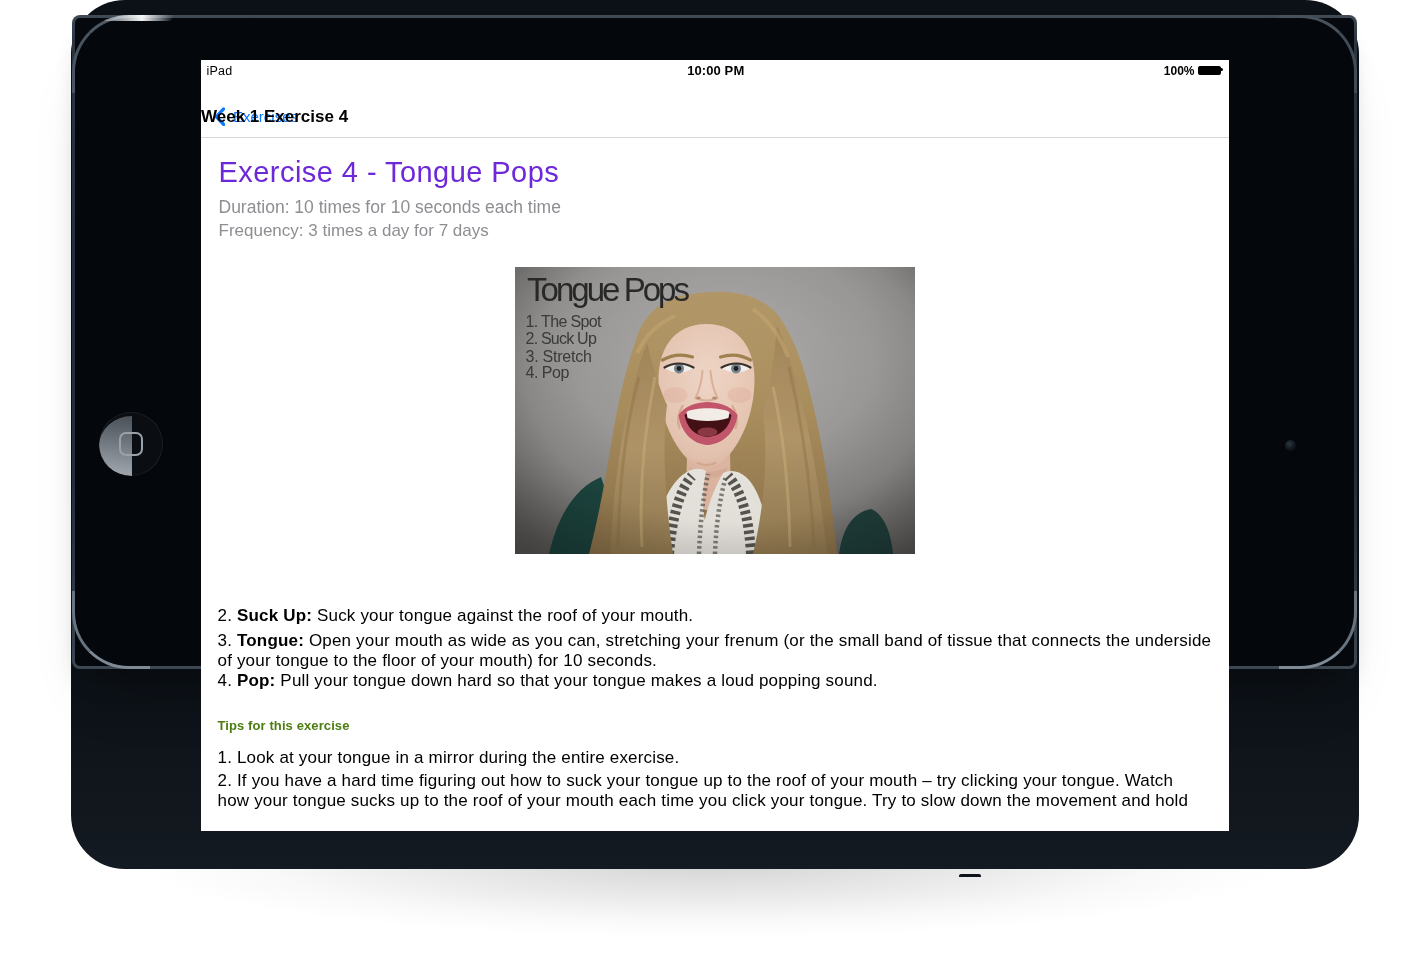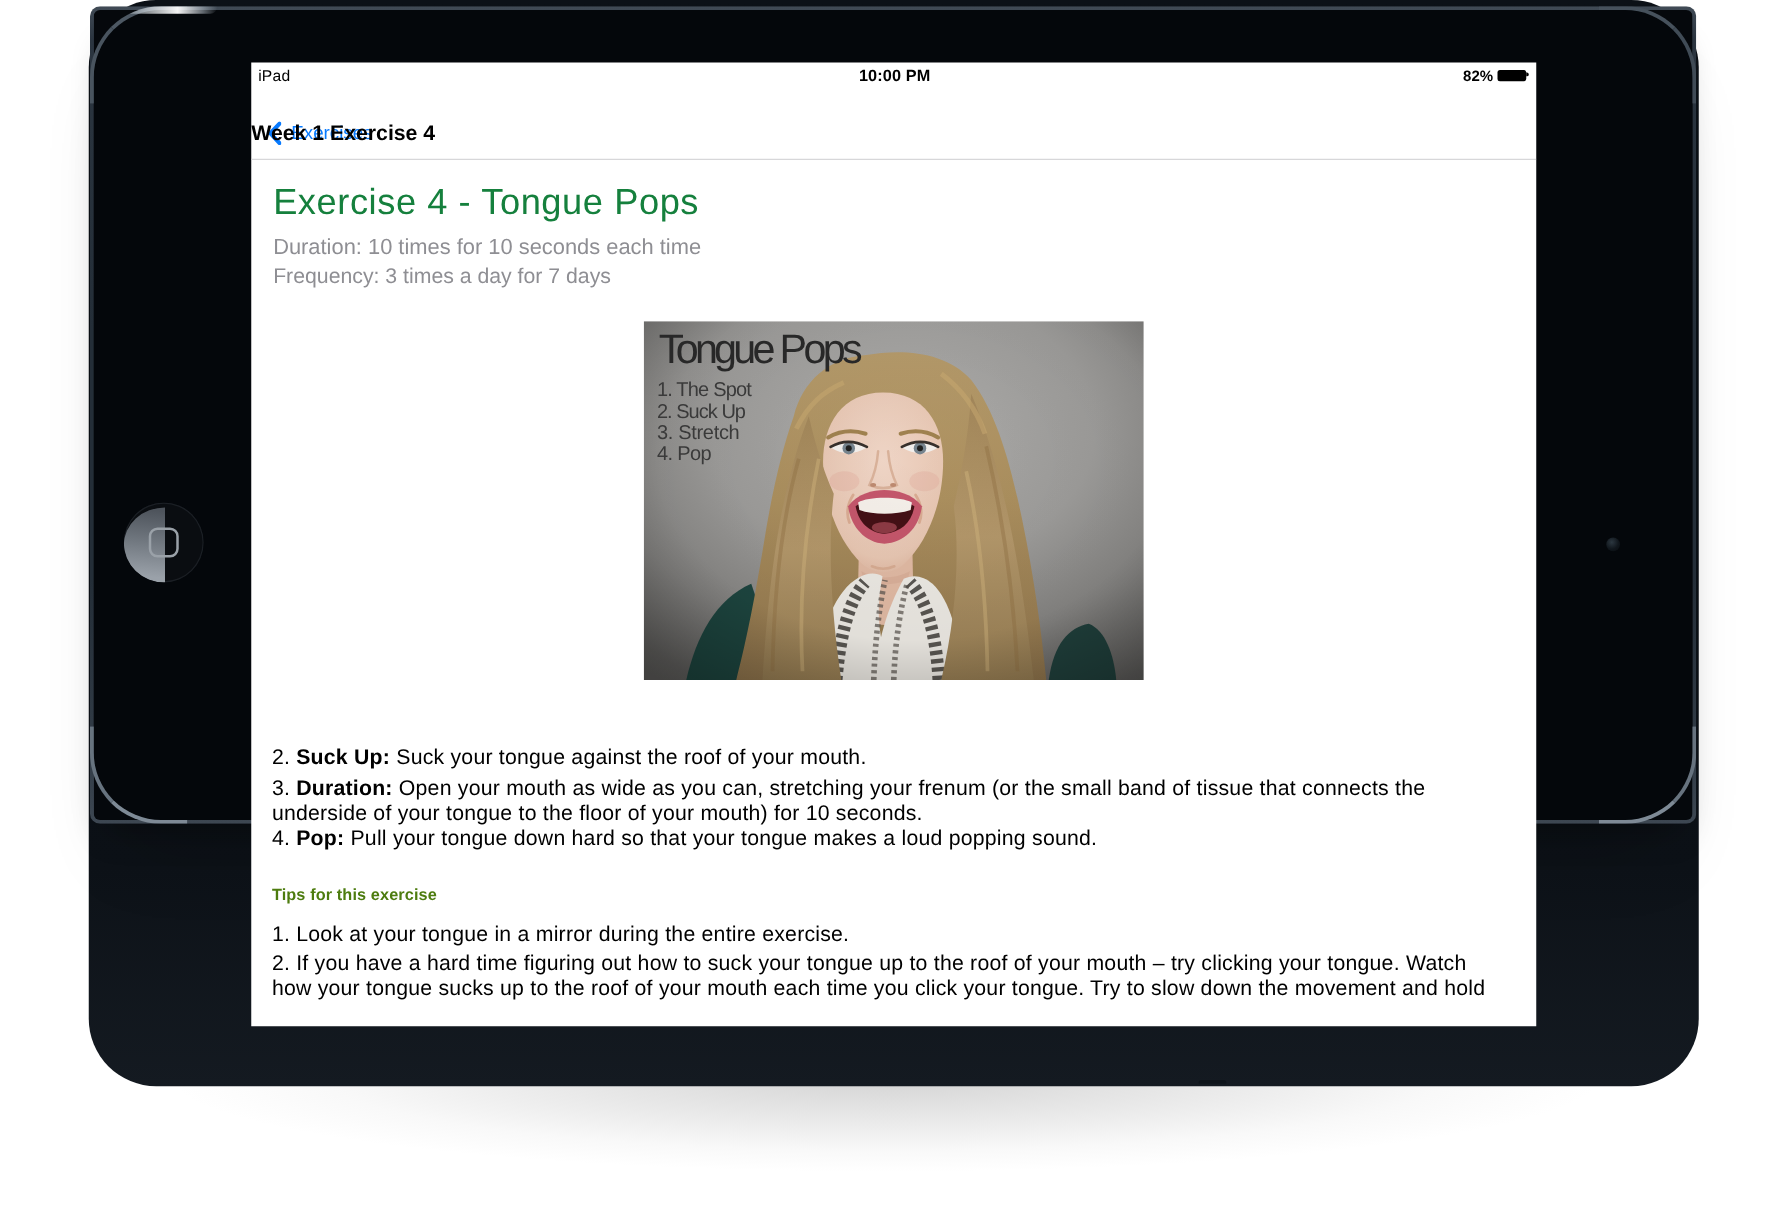--- a/index.html
+++ b/index.html
@@ -8,21 +8,21 @@
   .floor {
     position:absolute; left:30px; right:30px; top:848px; height:118px;
     background:radial-gradient(ellipse 47% 72% at 50% 11%, rgba(118,118,118,0.32), rgba(145,145,145,0.17) 48%, rgba(175,175,175,0.08) 70%, rgba(255,255,255,0) 90%);
   }
   .ipad-outer {
     position:absolute; left:70.5px; top:0; width:1288px; height:868.5px;
     border-radius:54px;
     background:linear-gradient(180deg, #0c1117 0%, #0a0f14 30%, #0d1218 80%, #141a21 100%);
   }
   .ipad {
-    position:absolute; left:72px; top:5px; width:1285px; height:654px;
+    position:absolute; left:72px; top:15px; width:1285px; height:654px;
     border-radius:8px; border:3px solid transparent;
     background:
       linear-gradient(#05080c,#05080c) padding-box,
       linear-gradient(180deg, #414b56 0%, #2b3540 4%, #242e38 40%, #242e38 70%, #323c47 92%, #3d4752 100%) border-box;
     box-shadow: 0 20px 26px -14px rgba(0,0,0,0.32), 0 45px 60px -28px rgba(0,0,0,0.17);
   }
   .glossclip { position:absolute; left:-3px; top:-3px; width:1285px; height:862px; border-radius:57px; overflow:hidden; z-index:3; pointer-events:none; }
   .notch { position:absolute; left:887px; bottom:0; width:22px; height:3.5px; background:#0e141a; border-radius:2px 2px 0 0; }
   .gloss {
     position:absolute; left:18px; top:0; width:84px; height:6px;
@@ -65,21 +65,21 @@
   .sb-time { position:absolute; left:2px; right:0; top:3.4px; text-align:center; font-size:13px; letter-spacing:0.1px; font-weight:bold; color:#000; }
   .sb-batt-txt { position:absolute; right:34px; top:3.6px; font-size:12px; font-weight:bold; color:#000; }
   .batt { position:absolute; right:8px; top:5.5px; width:23px; height:9px; background:#000; border-radius:2px; }
   .batt::after { content:""; position:absolute; right:-2.5px; top:2.4px; width:2px; height:3.6px; background:#000; border-radius:0 2px 2px 0; }
   
   .navline { position:absolute; left:0; top:77.3px; width:100%; height:1px; background:#d7d7d9; }
   .back { position:absolute; left:32px; top:48px; font-size:15px; color:#077aff; }
   .chev { position:absolute; left:13.3px; top:47.1px; width:11px; height:19.4px; }
   .nav-title { position:absolute; left:0; right:0; top:47px; font-size:17px; font-weight:bold; color:#000; }
   
-  .h1 { position:absolute; left:17.5px; top:95.5px; font-size:29px; color:#15803d; letter-spacing:0.45px; }
+  .h1 { position:absolute; left:17.5px; top:95.5px; font-size:29px; color:#6d28d9; letter-spacing:0.45px; }
   .sub1 { position:absolute; left:17.5px; top:136.8px; font-size:17.5px; color:#8e8e93; }
   .sub2 { position:absolute; left:17.5px; top:160.8px; font-size:17px; color:#8e8e93; }
   .photo { position:absolute; left:313.5px; top:206.5px; width:400px; height:287px; }
   .item { position:absolute; left:16.5px; width:990px; font-size:17px; letter-spacing:0.18px; color:#000; line-height:20.3px; }
   .item b { font-weight:bold; }
   .i1 { top:518.6px; }
   .i2 { top:546px; }
   .i3 { top:570.5px; width:1000px; }
   .i4 { top:611.2px; }
   .h2 { position:absolute; left:16.5px; top:657.6px; font-size:13px; letter-spacing:0.1px; font-weight:bold; color:#4d7c0f; }
@@ -101,21 +101,21 @@
       <div class="notch"></div>
     </div>
     <div class="homebtn">
       <div class="lune"></div>
       <div class="sq"></div>
     </div>
     <div class="camera"></div>
     <div class="screen">
       <div class="sb-left">iPad</div>
       <div class="sb-time">10:00 PM</div>
-      <div class="sb-batt-txt">82%</div>
+      <div class="sb-batt-txt">100%</div>
       <div class="batt"></div>
       <svg class="chev" viewBox="0 0 12 20">
         <path d="M10.5 1.5 L2.5 10 L10.5 18.5" fill="none" stroke="#077aff" stroke-width="3.6" stroke-linecap="round" stroke-linejoin="miter"></path>
       </svg>
       <div class="back">Exercises</div>
       <div class="nav-title">Week 1 Exercise 4</div>
       <div class="navline"></div>
       <div class="h1">Exercise 4 - Tongue Pops</div>
       <div class="sub1">Duration: 10 times for 10 seconds each time</div>
       <div class="sub2">Frequency: 3 times a day for 7 days</div>
@@ -209,19 +209,19 @@
 
         <rect width="400" height="287" fill="url(#vig)"></rect>
 
         <text x="12" y="33.5" font-family="Liberation Sans, sans-serif" font-size="33" fill="#282828" textLength="163">Tongue Pops</text>
         <text x="10.5" y="60" font-family="Liberation Sans, sans-serif" font-size="16" fill="#3a3a3a" textLength="76">1. The Spot</text>
         <text x="10.5" y="77.4" font-family="Liberation Sans, sans-serif" font-size="16" fill="#3a3a3a" textLength="71.3">2. Suck Up</text>
         <text x="10.5" y="94.5" font-family="Liberation Sans, sans-serif" font-size="16" fill="#3a3a3a" textLength="66.3">3. Stretch</text>
         <text x="10.5" y="111" font-family="Liberation Sans, sans-serif" font-size="16" fill="#3a3a3a" textLength="43.9">4. Pop</text>
       </svg>
       <div class="item i2">2. <b>Suck Up:</b> Suck your tongue against the roof of your mouth.</div>
-      <div class="item i3">3. <b>Duration:</b> Open your mouth as wide as you can, stretching your frenum (or the small band of tissue that connects the underside of your tongue to the floor of your mouth) for 10 seconds.</div>
+      <div class="item i3">3. <b>Tongue:</b> Open your mouth as wide as you can, stretching your frenum (or the small band of tissue that connects the underside of your tongue to the floor of your mouth) for 10 seconds.</div>
       <div class="item i4">4. <b>Pop:</b> Pull your tongue down hard so that your tongue makes a loud popping sound.</div>
       <div class="h2">Tips for this exercise</div>
       <div class="item t1">1. Look at your tongue in a mirror during the entire exercise.</div>
       <div class="item t2">2. If you have a hard time figuring out how to suck your tongue up to the roof of your mouth – try clicking your tongue. Watch how your tongue sucks up to the roof of your mouth each time you click your tongue. Try to slow down the movement and hold</div>
     </div>
   </div>
 
 </body></html>

